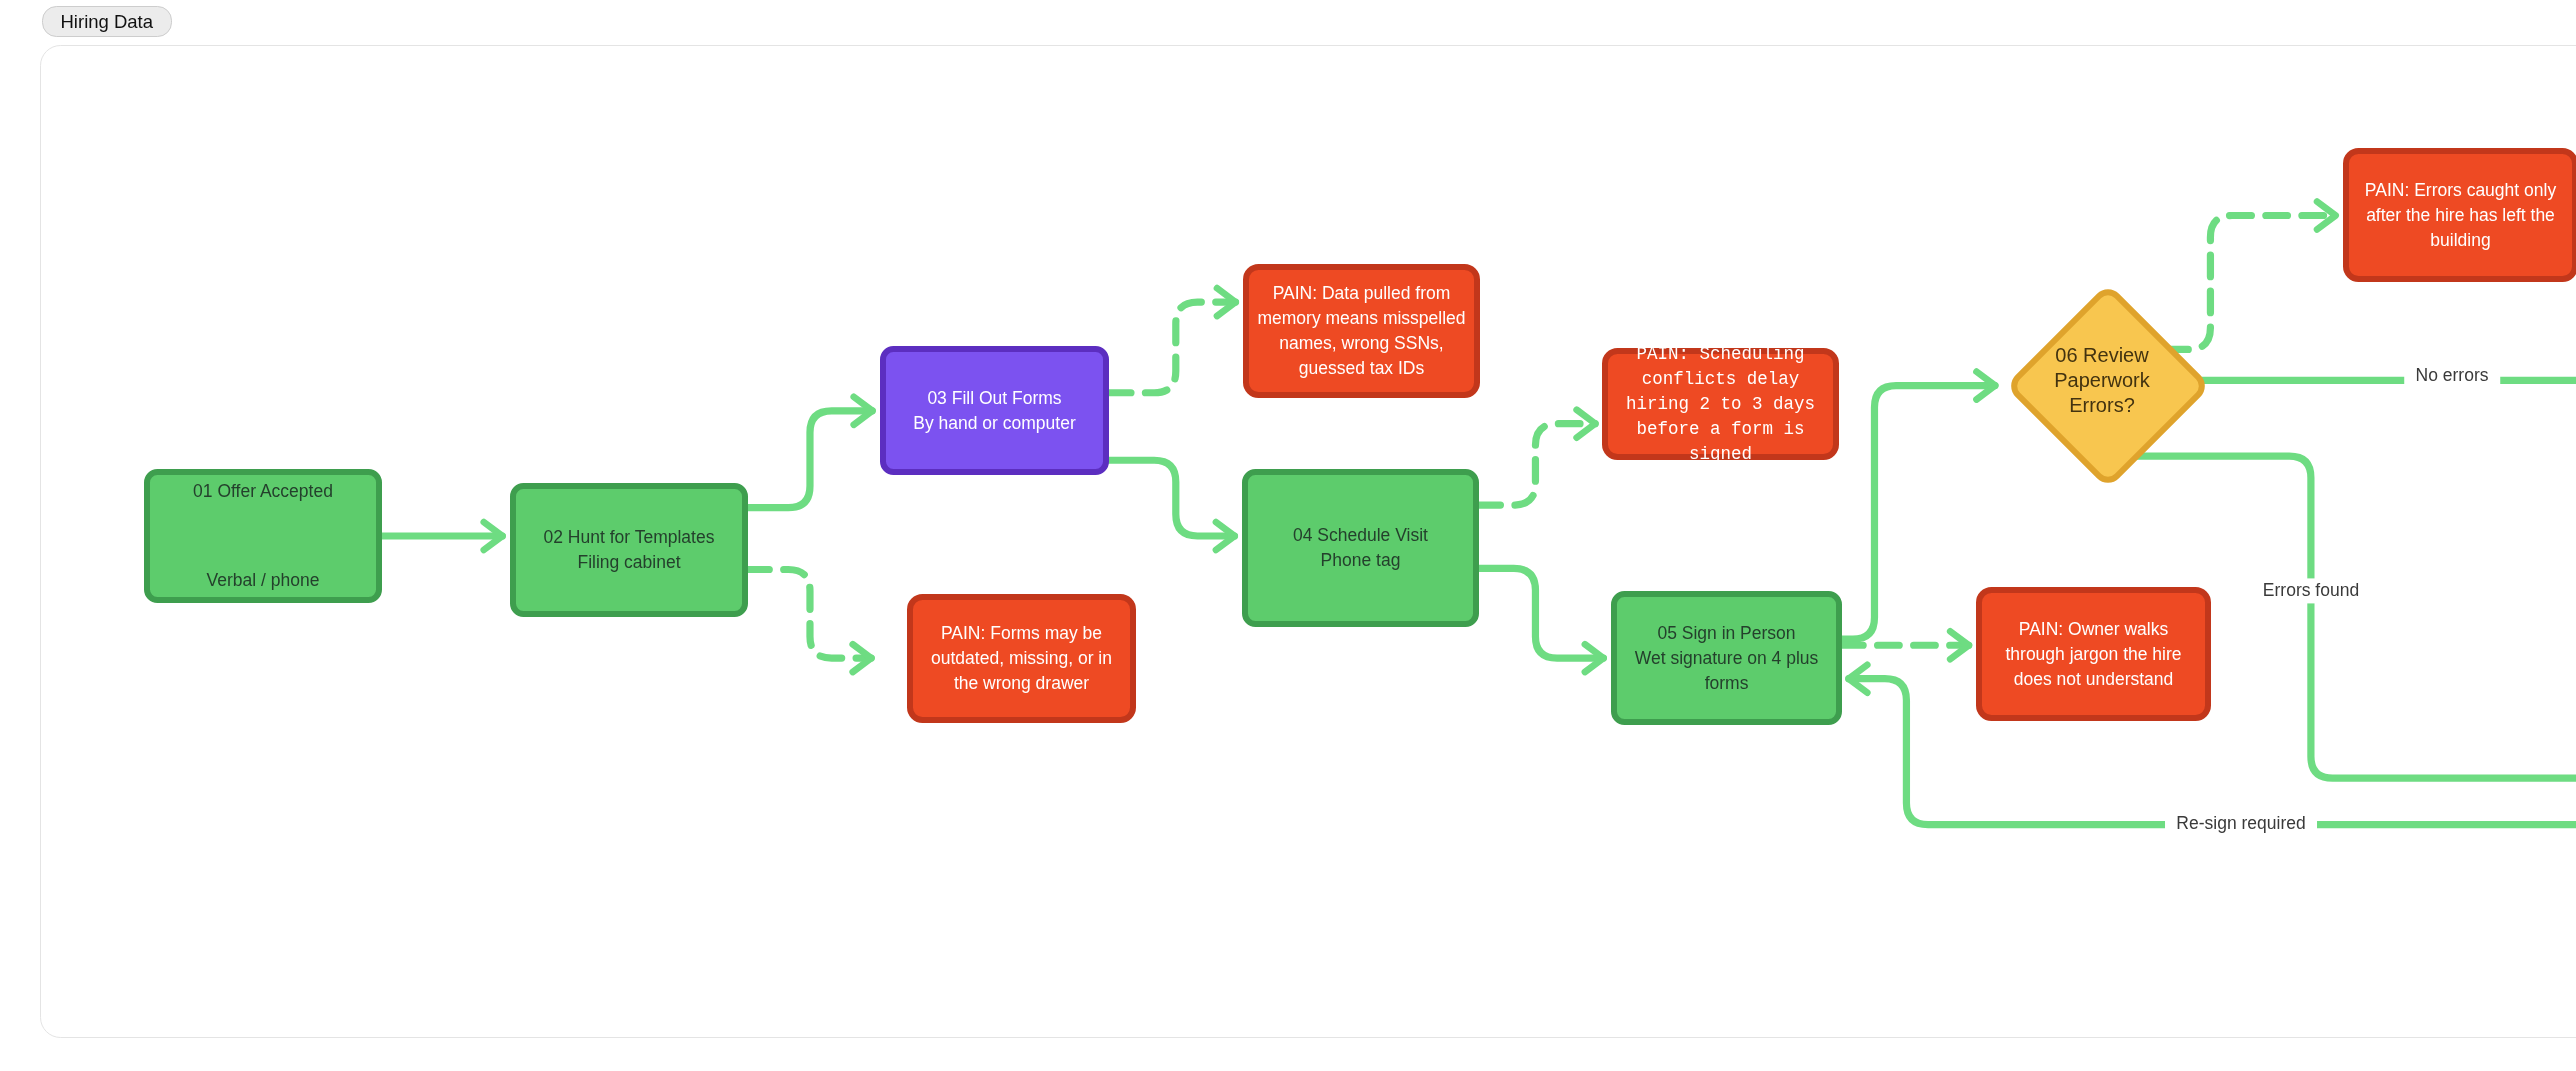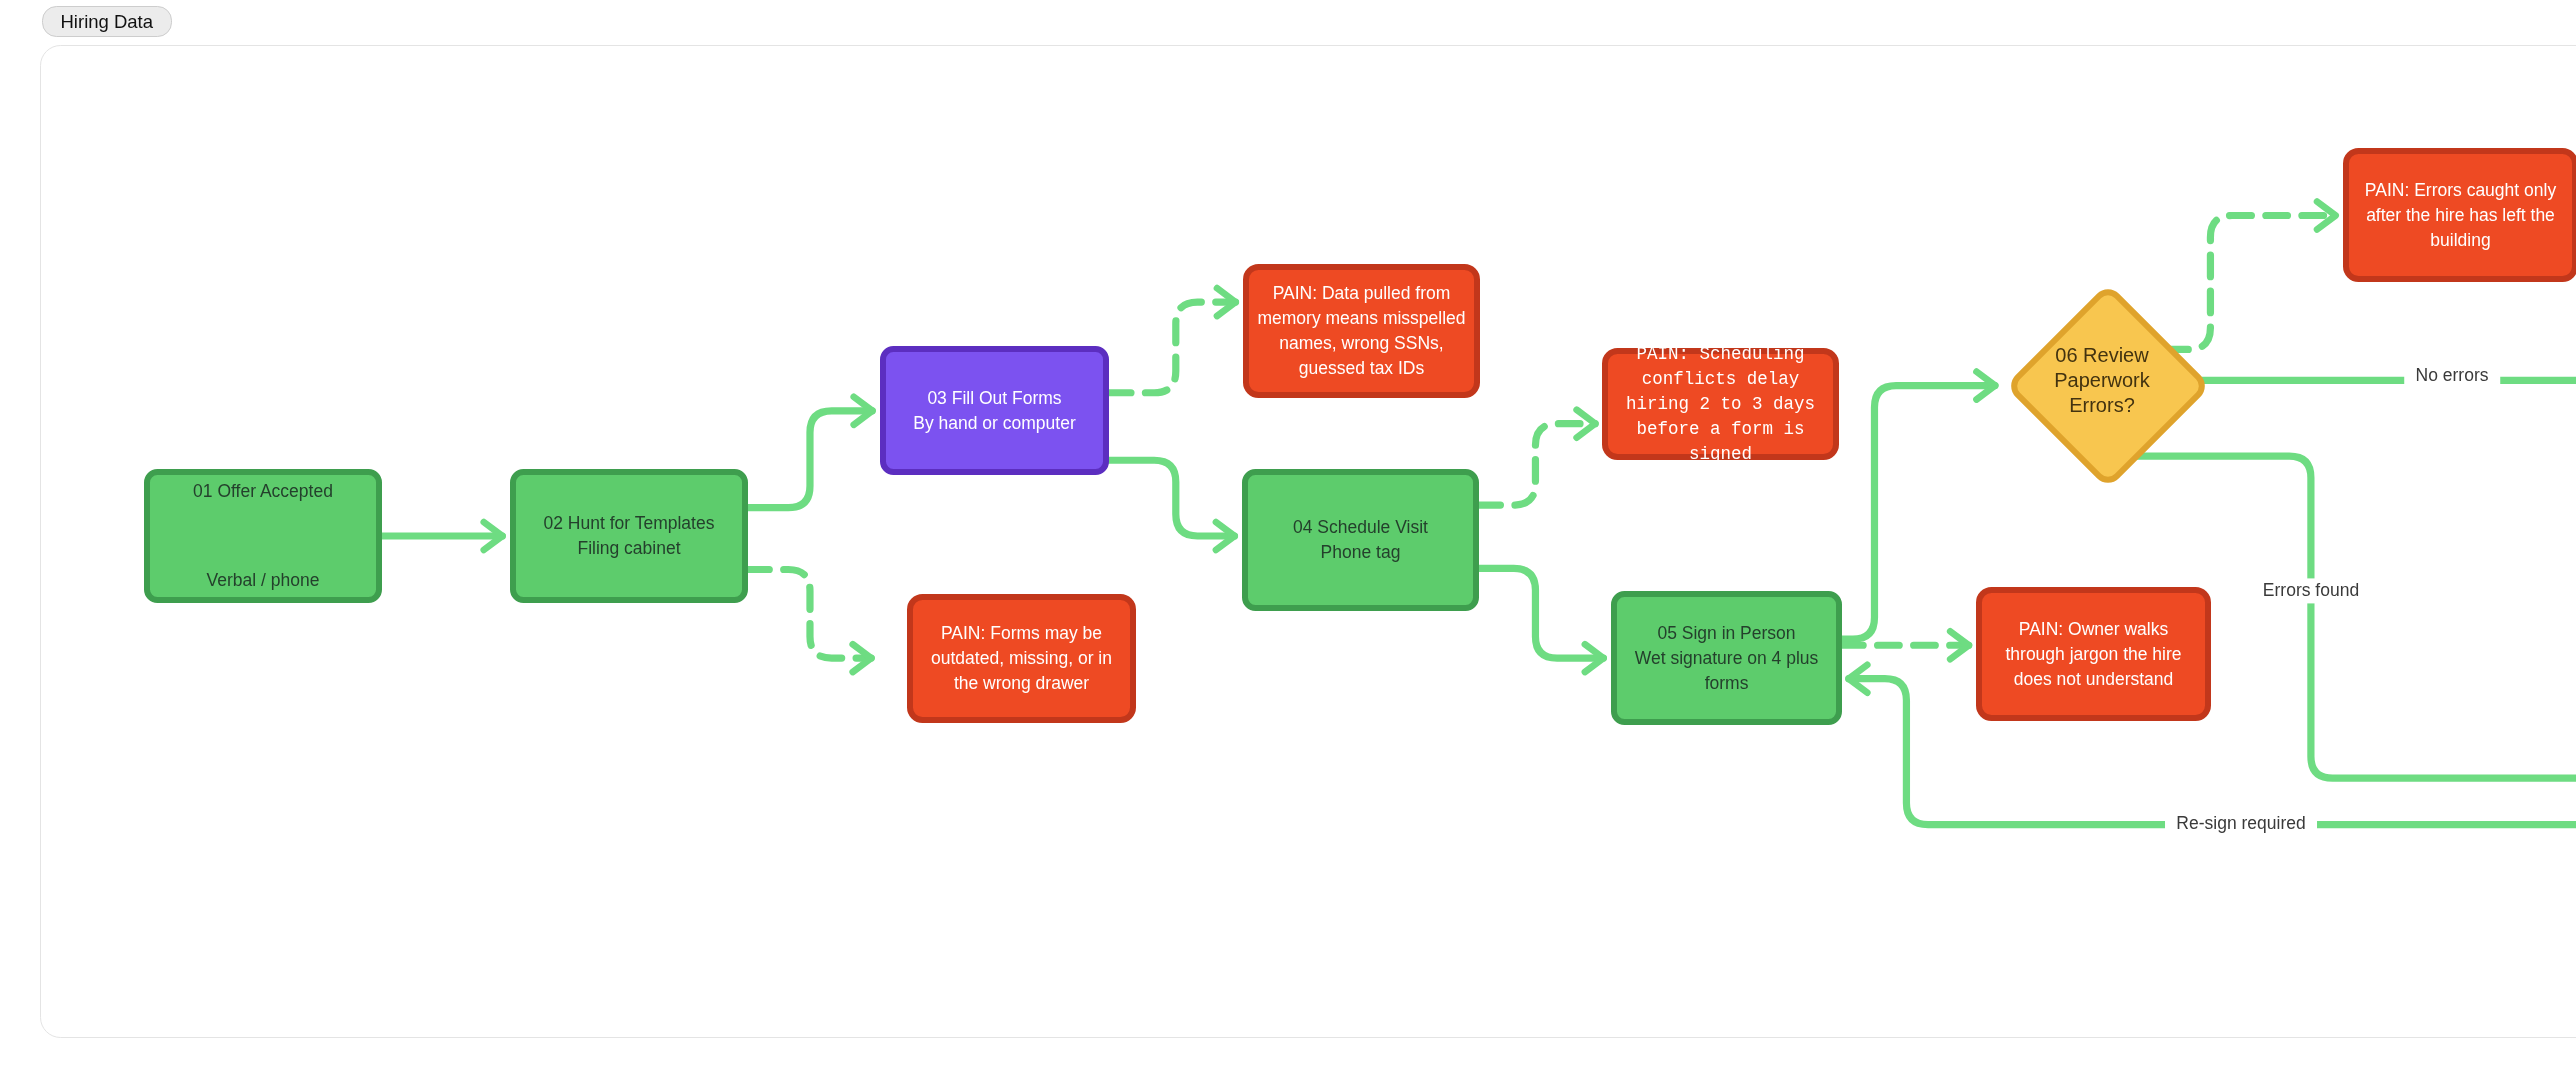--- a/index.html
+++ b/index.html
@@ -65,31 +65,31 @@
       <path marker-end="url(#ah)" d="M 5716 690 L 5743 690 Q 5785 690 5785 648 L 5785 559 Q 5785 517 5827 517 L 5950 517"></path>
       <path marker-end="url(#ah)" stroke-dasharray="42 28" d="M 5716 785 L 5743 785 Q 5785 785 5785 827 L 5785 916 Q 5785 958 5827 958 L 5950 958"></path>
     </g>
   </svg>
 
   <div class="node process" style="left:144px;top:469px;width:238px;height:134px;justify-content:space-between;">
     <span>01 Offer Accepted</span>
     <span>Verbal / phone</span>
   </div>
 
-  <div class="node process" style="left:510px;top:469px;width:238px;height:134px;">
+  <div class="node process" style="left:510px;top:483px;width:238px;height:134px;">
     <span>02 Hunt for Templates</span>
     <span>Filing cabinet</span>
   </div>
 
   <div class="node highlight" style="left:880px;top:346px;width:229px;height:129px;">
     <span>03 Fill Out Forms</span>
     <span>By hand or computer</span>
   </div>
 
-  <div class="node process" style="left:1242px;top:469px;width:237px;height:142px;">
+  <div class="node process" style="left:1242px;top:469px;width:237px;height:158px;">
     <span>04 Schedule Visit</span>
     <span>Phone tag</span>
   </div>
 
   <div class="node process" style="left:1611px;top:591px;width:231px;height:134px;">
     <span>05 Sign in Person</span>
     <span>Wet signature on 4 plus forms</span>
   </div>
 
   <div class="diamond-shape" style="left:2035px;top:313px;"></div>

